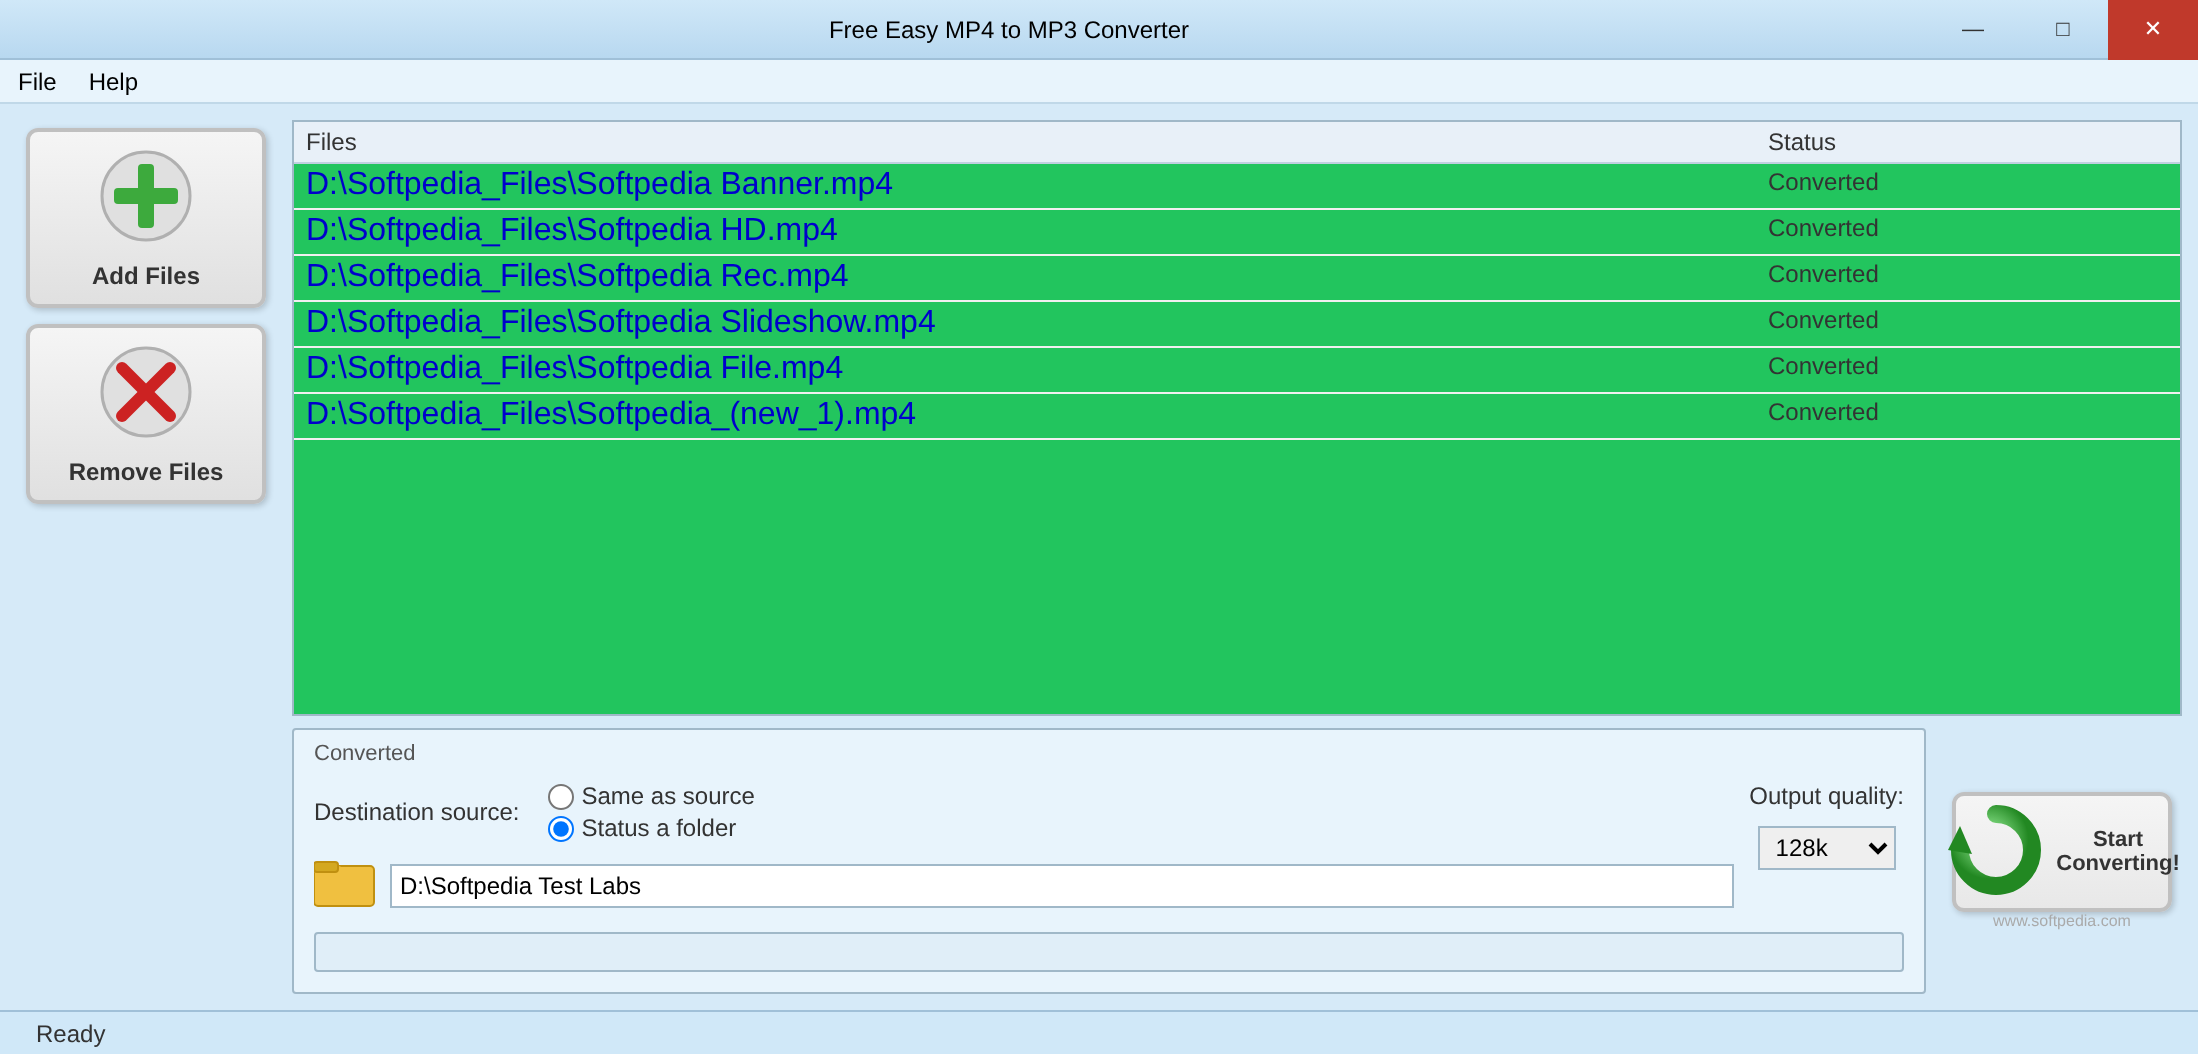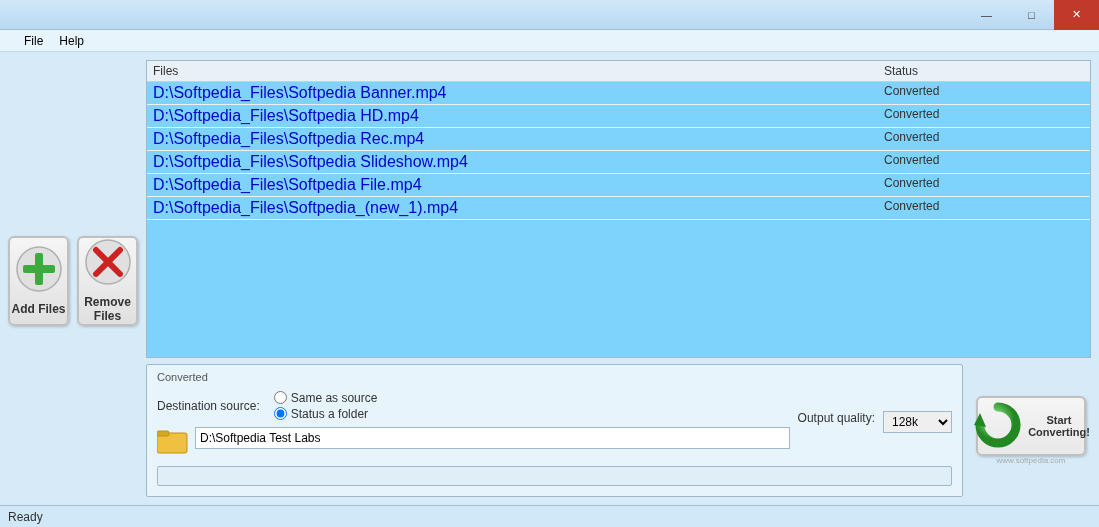--- a/index.html
+++ b/index.html
@@ -48,21 +48,21 @@
       color: #333;
     }
     .title-bar-btn.close-btn { background: #c0392b; color: white; }
 
     
     .menu-bar {
       background: #e8f4fc;
       height: 22px;
       display: flex;
       align-items: center;
-      padding: 0 16px;
+      padding: 0 1px;
       border-bottom: 1px solid #c0d8e8;
     }
     .menu-item {
       padding: 2px 8px;
       cursor: pointer;
       font-size: 12px;
       color: #000;
     }
 
     
@@ -70,21 +70,21 @@
       display: flex;
       flex: 1;
       padding: 8px;
       gap: 8px;
       overflow: hidden;
     }
 
     
     .sidebar {
       display: flex;
-      flex-direction: row;
+      flex-direction: column;
       gap: 8px;
       width: 130px;
       flex-shrink: 0;
       align-items: center;
       padding-top: 4px;
     }
 
     .action-btn {
       width: 120px;
       height: 90px;
@@ -110,21 +110,21 @@
     .right-panel {
       flex: 1;
       display: flex;
       flex-direction: column;
       gap: 6px;
     }
 
     
     .file-list-container {
       flex: 1;
-      background: #7dd3fc;
+      background: #22c55e;
       border: 1px solid #a0b8c8;
       overflow: hidden;
       display: flex;
       flex-direction: column;
     }
 
     .file-list-header {
       display: flex;
       background: #e8f0f8;
       border-bottom: 1px solid #c0d0e0;
@@ -177,42 +177,44 @@
       margin-bottom: 8px;
     }
     .dest-label {
       font-size: 12px;
       color: #333;
       white-space: nowrap;
       margin-right: 8px;
     }
     .radio-row {
       display: flex;
-      align-items: flex-start;
+      align-items: center;
       gap: 4px;
     }
     .radio-row label {
       font-size: 12px;
       color: #333;
       cursor: pointer;
     }
     .dest-input {
       flex: 1;
       height: 22px;
       border: 1px solid #a0b8c8;
       padding: 2px 4px;
       font-size: 12px;
       background: white;
     }
 
     .settings-right {
       display: flex;
+      align-items: center;
       gap: 8px;
       white-space: nowrap;
-      margin-top: 20px;
+      margin-top: 0;
+      flex-direction: column;
     }
     .quality-label {
       font-size: 12px;
       color: #333;
     }
     .quality-select {
       height: 22px;
       border: 1px solid #a0b8c8;
       font-size: 12px;
       padding: 0 4px;
@@ -270,40 +272,42 @@
       width: 0%;
     }
 
     
     .status-bar {
       height: 22px;
       background: #d0e8f8;
       border-top: 1px solid #a0c0d8;
       display: flex;
       align-items: center;
-      padding: 0 8px;
+      padding: 0 18px;
       font-size: 12px;
       color: #333;
     }
 
     
     input[type="radio"] {
       cursor: pointer;
     }
     .bottom-section {
       display: flex;
+      align-items: center;
       gap: 6px;
       margin-top: 2px;
     }
   </style>
 </head>
 <body>
 
 <div class="title-bar">
   <div style="width:45px;"></div>
+  <div class="title-bar-text">Free Easy MP4 to MP3 Converter</div>
   <div class="title-bar-controls">
     <button class="title-bar-btn">—</button>
     <button class="title-bar-btn">□</button>
     <button class="title-bar-btn close-btn">✕</button>
   </div>
 </div>
 
 <div class="menu-bar">
   <div class="menu-item">File</div>
   <div class="menu-item">Help</div>

